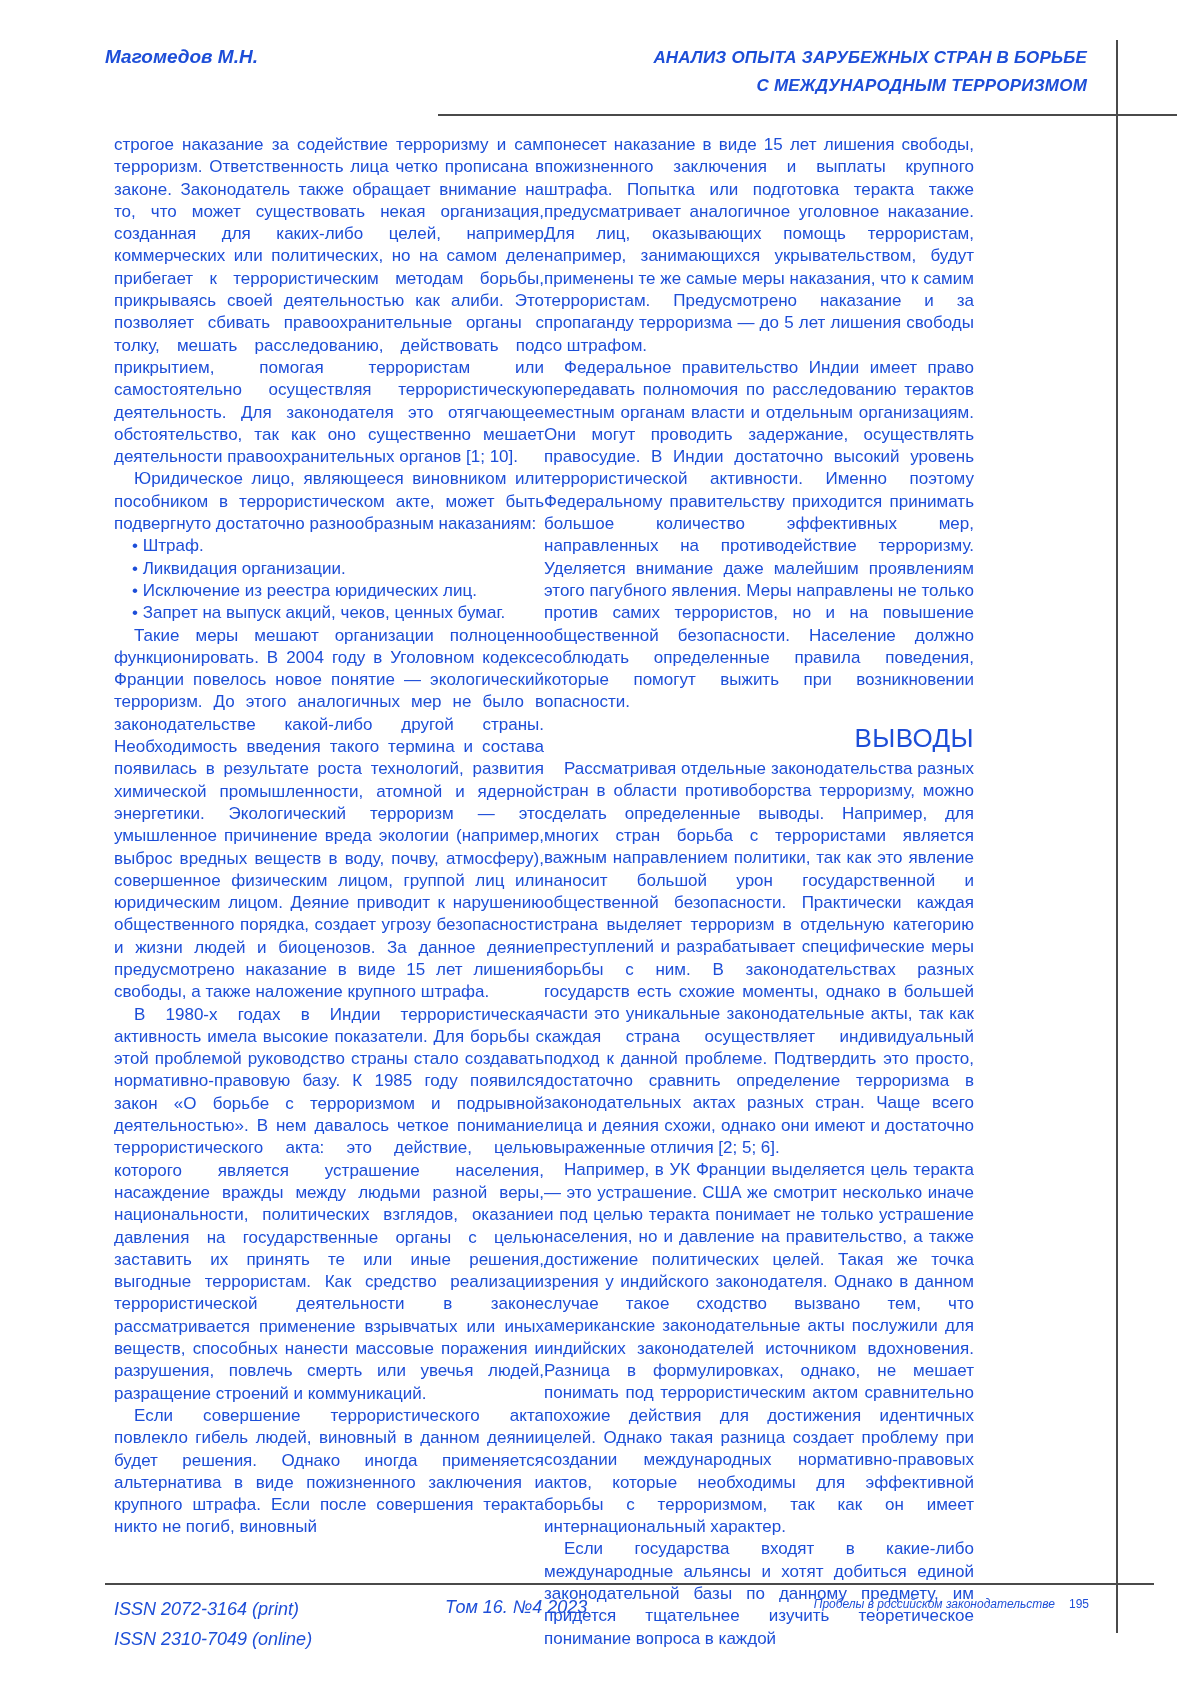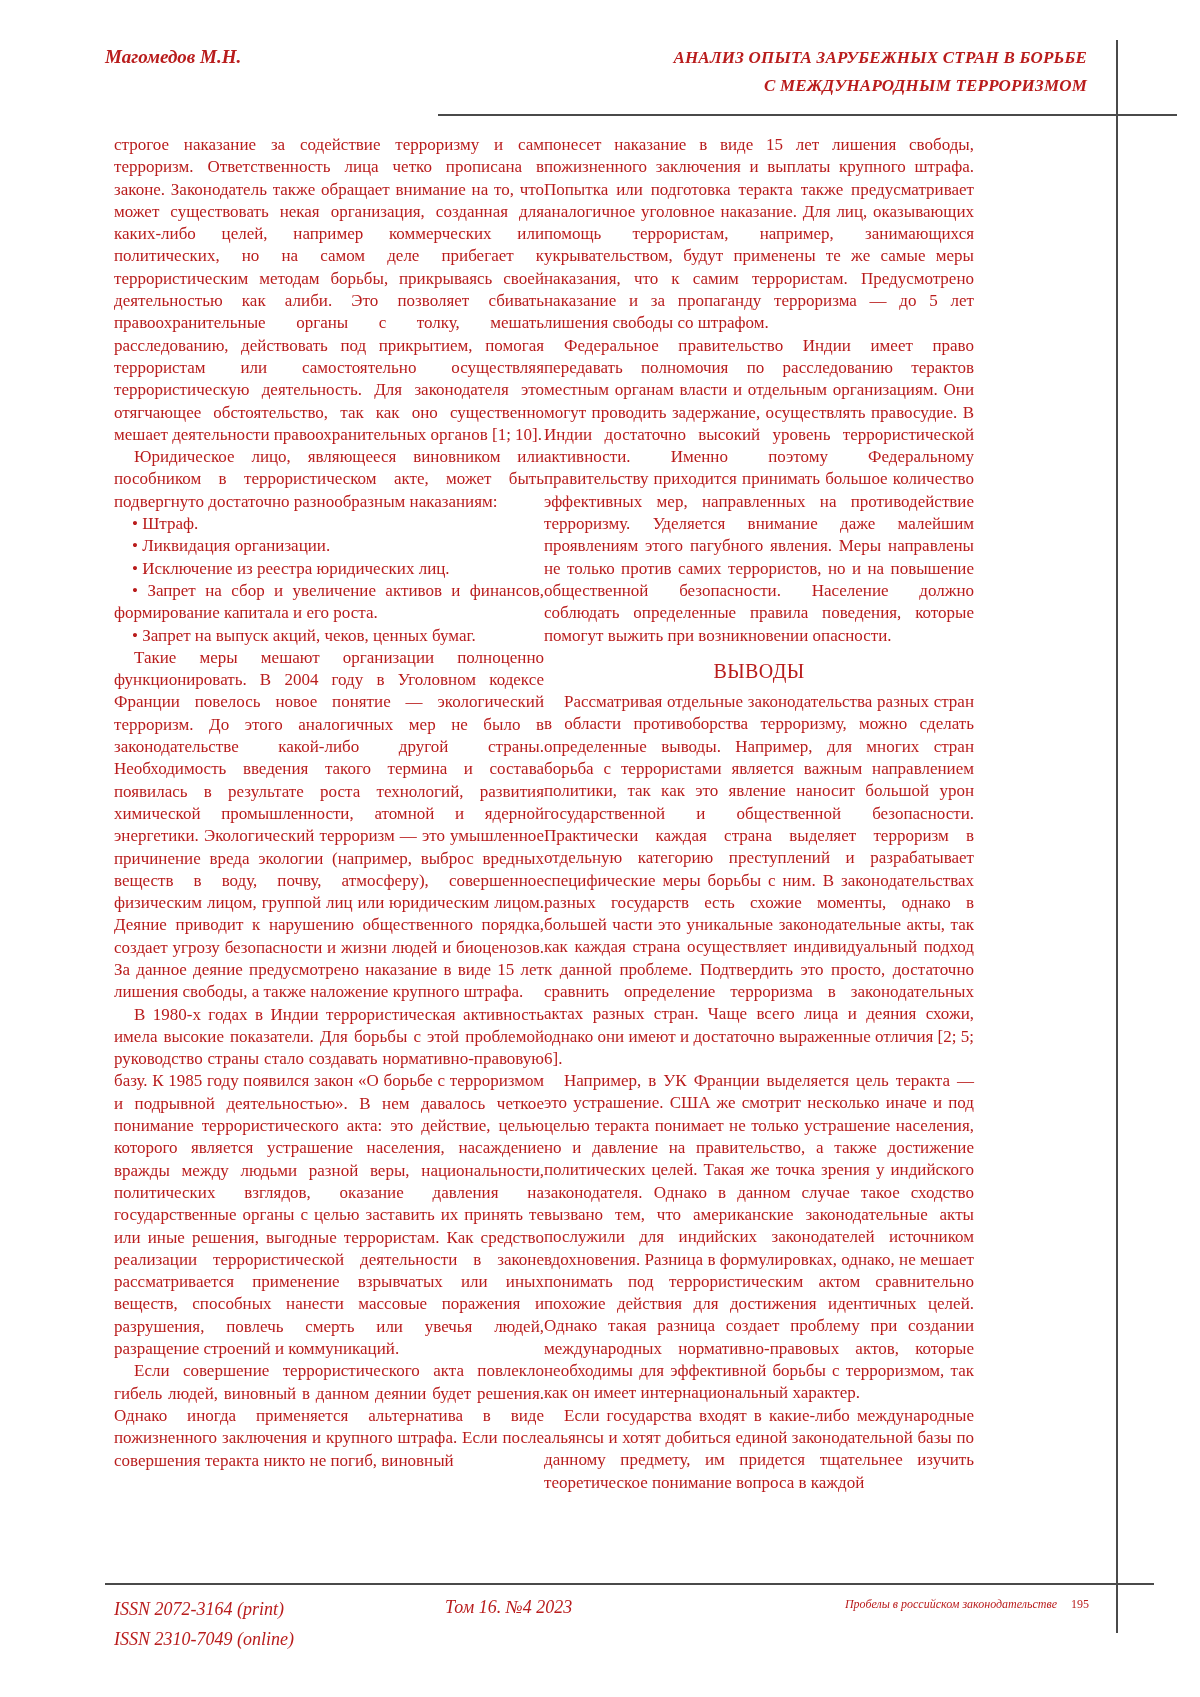--- a/index.html
+++ b/index.html
@@ -1,22 +1,22 @@
 <!DOCTYPE html>
 <html lang="ru"><head>
 <meta charset="utf-8">
 <style>
   html, body { margin: 0; padding: 0; background: #fff; }
   .page {
     position: relative;
     width: 1200px;
     height: 1697px;
     background: #ffffff;
-    font-family: Liberation Serif, serif;
-    color: #b91c1c;
+    font-family: Liberation Sans, sans-serif;
+    color: #1d4ed8;
     overflow: hidden;
   }
   
   .author {
     position: absolute;
     left: 105px; top: 46px;
     font-size: 19px;
     font-weight: bold;
     font-style: italic;
   }
@@ -55,25 +55,25 @@
     font-size: 17px;
     line-height: 22.3px;
     text-align: justify;
     hyphens: auto;
   }
   .para { margin: 0; }
   .indent { text-indent: 20px; }
   .bullet { text-indent: 18px; }
   .bullet::before { content: "\2022\00A0"; }
   .conclusions {
-    font-size: 20px;
+    font-size: 26px;
     font-weight: 400;
     letter-spacing: 0.4px;
     margin: 13px 0 9px 0;
-    text-align: center;
+    text-align: right;
   }
   
   .footer-rule {
     position: absolute;
     left: 105px; top: 1583px;
     width: 1049px; height: 2px;
     background: #4a4a4a;
   }
   .issn-block {
     position: absolute;
@@ -115,21 +115,20 @@
 
   <div class="content">
 
     <div class="col">
       <p class="para">строгое наказание за содействие терроризму и сам терроризм. Ответственность лица четко прописана в законе. Законодатель также обращает внимание на то, что может существовать некая организация, созданная для каких-либо целей, например коммерческих или политических, но на самом деле прибегает к террористическим методам борьбы, прикрываясь своей деятельностью как алиби. Это позволяет сбивать правоохранительные органы с толку, мешать расследованию, действовать под прикрытием, помогая террористам или самостоятельно осуществляя террористическую деятельность. Для законодателя это отягчающее обстоятельство, так как оно существенно мешает деятельности правоохранительных органов [1; 10].</p>
       <p class="para indent">Юридическое лицо, являющееся виновником или пособником в террористическом акте, может быть подвергнуто достаточно разнообразным наказаниям:</p>
       <div>
         <div class="para bullet">Штраф.</div>
         <div class="para bullet">Ликвидация организации.</div>
         <div class="para bullet">Исключение из реестра юридических лиц.</div>
-        <div class="para bullet">Запрет на сбор и увеличение активов и финансов, формирование капитала и его роста.</div>
         <div class="para bullet">Запрет на выпуск акций, чеков, ценных бумаг.</div>
       </div>
       <p class="para indent">Такие меры мешают организации полноценно функционировать. В 2004 году в Уголовном кодексе Франции повелось новое понятие — экологический терроризм. До этого аналогичных мер не было в законодательстве какой-либо другой страны. Необходимость введения такого термина и состава появилась в результате роста технологий, развития химической промышленности, атомной и ядерной энергетики. Экологический терроризм — это умышленное причинение вреда экологии (например, выброс вредных веществ в воду, почву, атмосферу), совершенное физическим лицом, группой лиц или юридическим лицом. Деяние приводит к нарушению общественного порядка, создает угрозу безопасности и жизни людей и биоценозов. За данное деяние предусмотрено наказание в виде 15 лет лишения свободы, а также наложение крупного штрафа.</p>
       <p class="para indent">В 1980-х годах в Индии террористическая активность имела высокие показатели. Для борьбы с этой проблемой руководство страны стало создавать нормативно-правовую базу. К 1985 году появился закон «О борьбе с терроризмом и подрывной деятельностью». В нем давалось четкое понимание террористического акта: это действие, целью которого является устрашение населения, насаждение вражды между людьми разной веры, национальности, политических взглядов, оказание давления на государственные органы с целью заставить их принять те или иные решения, выгодные террористам. Как средство реализации террористической деятельности в законе рассматривается применение взрывчатых или иных веществ, способных нанести массовые поражения и разрушения, повлечь смерть или увечья людей, разращение строений и коммуникаций.</p>
       <p class="para indent">Если совершение террористического акта повлекло гибель людей, виновный в данном деянии будет решения. Однако иногда применяется альтернатива в виде пожизненного заключения и крупного штрафа. Если после совершения теракта никто не погиб, виновный</p>
     </div>
 
     <div class="col">
       <p class="para">понесет наказание в виде 15 лет лишения свободы, пожизненного заключения и выплаты крупного штрафа. Попытка или подготовка теракта также предусматривает аналогичное уголовное наказание. Для лиц, оказывающих помощь террористам, например, занимающихся укрывательством, будут применены те же самые меры наказания, что к самим террористам. Предусмотрено наказание и за пропаганду терроризма — до 5 лет лишения свободы со штрафом.</p>
       <p class="para indent">Федеральное правительство Индии имеет право передавать полномочия по расследованию терактов местным органам власти и отдельным организациям. Они могут проводить задержание, осуществлять правосудие. В Индии достаточно высокий уровень террористической активности. Именно поэтому Федеральному правительству приходится принимать большое количество эффективных мер, направленных на противодействие терроризму. Уделяется внимание даже малейшим проявлениям этого пагубного явления. Меры направлены не только против самих террористов, но и на повышение общественной безопасности. Население должно соблюдать определенные правила поведения, которые помогут выжить при возникновении опасности.</p>

